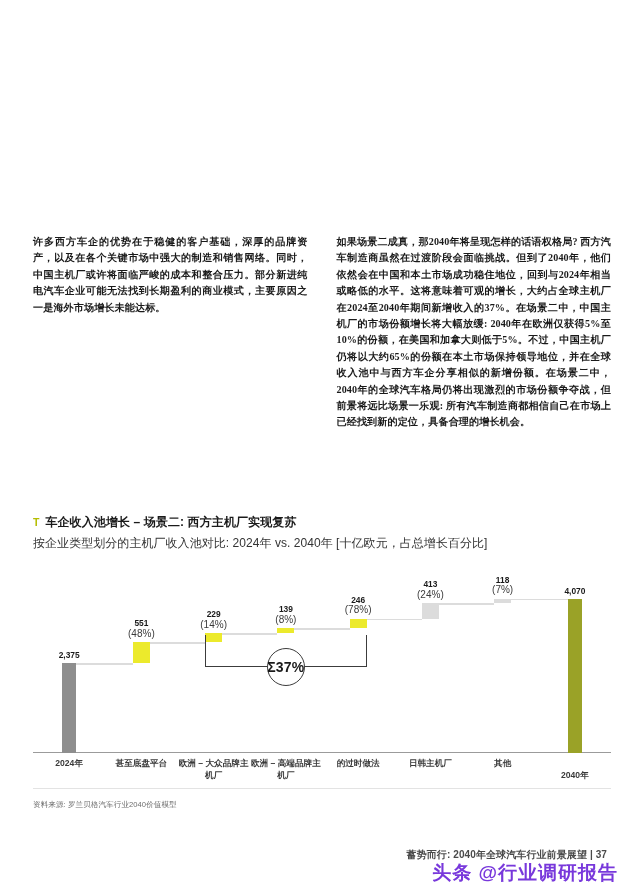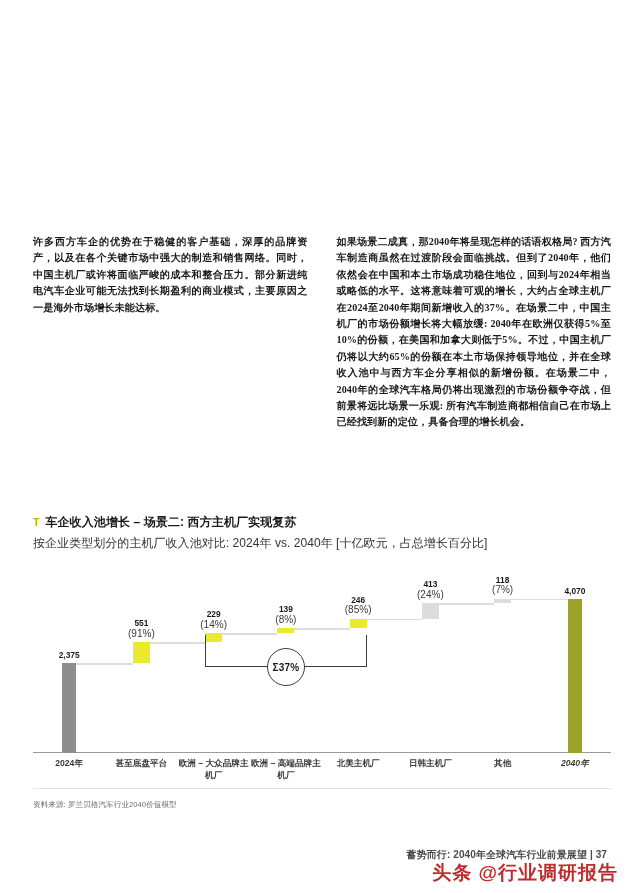--- a/index.html
+++ b/index.html
@@ -113,21 +113,21 @@
     border-top: none;
     background: transparent;
   }
   .sigma {
     position: absolute;
     width: 38px; height: 38px;
     border: 1.6px solid #3c3c3c;
     border-radius: 50%;
     background: #ffffff;
     display: flex; align-items: center; justify-content: center;
-    font-size: 10px; font-weight: 700; color: #1a1a1a;
+    font-size: 14px; font-weight: 700; color: #1a1a1a;
     letter-spacing: 0.2px;
   }
 
   
   .xlabels {
     position: absolute;
     left: 0; top: 190px;
     width: 578px; height: 40px;
   }
   .xlab {
@@ -156,21 +156,21 @@
     position: absolute;
     right: 33px; top: 848px;
     font-size: 10px; color: #4a4a4a; font-weight: 700;
     letter-spacing: 0.1px;
   }
   .watermark {
     position: absolute;
     right: 22px; top: 860px;
     font-size: 19px;
     font-weight: 700;
-    color: #b91c1c;
+    color: #6d28d9;
     opacity: 0.92;
     letter-spacing: 1px;
     white-space: nowrap;
   }
 </style>
 </head>
 <body>
 
 <div class="page">
 
@@ -190,27 +190,27 @@
       <span class="ex-title">车企收入池增长 – 场景二: 西方主机厂实现复苏</span>
     </div>
     <div class="ex-subtitle">按企业类型划分的主机厂收入池对比: 2024年 vs. 2040年 [十亿欧元，占总增长百分比]</div>
 
     <div class="chart">
       <div class="plot" id="plot">
         <div class="axis-line"></div>
       <div class="bar total" style="left: 29.125px; top: 94.9709px; height: 90.0291px; width: 14px; background: rgb(142, 142, 142);"></div>
           <div class="vlabel" style="left: 4.125px; width: 64px; top: 81.9709px;"><span>2,375</span></div>
           <div class="bar" style="left: 99.875px; top: 74.0842px; height: 20.8867px; width: 17px; background: rgb(236, 234, 44);"></div>
-          <div class="vlabel" style="left: 76.375px; width: 64px; top: 50.0842px;"><span>551</span><span class="pct">(91%)</span></div>
+          <div class="vlabel" style="left: 76.375px; width: 64px; top: 50.0842px;"><span>551</span><span class="pct">(48%)</span></div>
           <div class="bar" style="left: 172.125px; top: 65.4035px; height: 8.6807px; width: 17px; background: rgb(236, 234, 44);"></div>
           <div class="vlabel" style="left: 148.625px; width: 64px; top: 41.4035px;"><span>229</span><span class="pct">(14%)</span></div>
           <div class="bar" style="left: 244.375px; top: 60.1344px; height: 5.26907px; width: 17px; background: rgb(236, 234, 44);"></div>
           <div class="vlabel" style="left: 220.875px; width: 64px; top: 36.1344px;"><span>139</span><span class="pct">(8%)</span></div>
           <div class="bar" style="left: 316.625px; top: 50.8093px; height: 9.32512px; width: 17px; background: rgb(236, 234, 44);"></div>
-          <div class="vlabel" style="left: 293.125px; width: 64px; top: 26.8093px;"><span>246</span><span class="pct">(85%)</span></div>
+          <div class="vlabel" style="left: 293.125px; width: 64px; top: 26.8093px;"><span>246</span><span class="pct">(78%)</span></div>
           <div class="bar" style="left: 388.875px; top: 35.1537px; height: 15.6556px; width: 17px; background: rgb(220, 220, 220);"></div>
           <div class="vlabel" style="left: 365.375px; width: 64px; top: 11.1537px;"><span>413</span><span class="pct">(24%)</span></div>
           <div class="bar" style="left: 461.125px; top: 30.6807px; height: 4.47302px; width: 17px; background: rgb(220, 220, 220);"></div>
           <div class="vlabel" style="left: 437.625px; width: 64px; top: 6.6807px;"><span>118</span><span class="pct">(7%)</span></div>
           <div class="bar total" style="left: 534.875px; top: 30.7186px; height: 154.281px; width: 14px; background: rgb(154, 162, 39);"></div>
           <div class="vlabel" style="left: 509.875px; width: 64px; top: 17.7186px;"><span>4,070</span></div>
           <div class="conn" style="left: 43.125px; width: 56.75px; top: 94.9709px; background: rgb(220, 220, 220);"></div>
           <div class="conn" style="left: 116.875px; width: 55.25px; top: 74.0842px; background: rgb(220, 220, 220);"></div>
           <div class="conn" style="left: 189.125px; width: 55.25px; top: 65.4035px; background: rgb(220, 220, 220);"></div>
           <div class="conn" style="left: 261.375px; width: 55.25px; top: 60.1344px; background: rgb(220, 220, 220);"></div>
@@ -218,24 +218,24 @@
           <div class="conn" style="left: 405.875px; width: 55.25px; top: 35.1537px; background: rgb(220, 220, 220);"></div>
           <div class="conn" style="left: 478.125px; width: 56.75px; top: 30.6807px; background: rgb(220, 220, 220);"></div>
           <div class="bracket" style="left: 172.125px; top: 67.4035px; width: 161.5px; height: 32px;"></div>
           <div class="sigma" style="left: 233.875px; top: 80.4035px;">Σ37%</div>
         </div>
       <div class="xlabels" id="xlabels">
           <div class="xlab" style="left: 0px; width: 72.25px; top: 0px;">2024年</div>
           <div class="xlab" style="left: 72.25px; width: 72.25px; top: 0px;">甚至底盘平台</div>
           <div class="xlab" style="left: 144.5px; width: 72.25px; top: 0px;">欧洲 – 大众品牌主机厂</div>
           <div class="xlab" style="left: 216.75px; width: 72.25px; top: 0px;">欧洲 – 高端品牌主机厂</div>
-          <div class="xlab" style="left: 289px; width: 72.25px; top: 0px;">北美主机厂</div>
+          <div class="xlab" style="left: 289px; width: 72.25px; top: 0px;">的过时做法</div>
           <div class="xlab" style="left: 361.25px; width: 72.25px; top: 0px;">日韩主机厂</div>
           <div class="xlab" style="left: 433.5px; width: 72.25px; top: 0px;">其他</div>
-          <div class="xlab" style="left: 505.75px; width: 72.25px; top: 0px; font-style: italic;">2040年</div>
+          <div class="xlab" style="left: 505.75px; width: 72.25px; top: 12px;">2040年</div>
         </div>
     </div>
 
     <div class="rule" style="left:0; top:274px; width:578px;"></div>
   </div>
 
   <div class="source">资料来源: 罗兰贝格汽车行业2040价值模型</div>
 
   <div class="footer">蓄势而行: 2040年全球汽车行业前景展望  | 37</div>
   <div class="watermark">头条 @行业调研报告</div>

